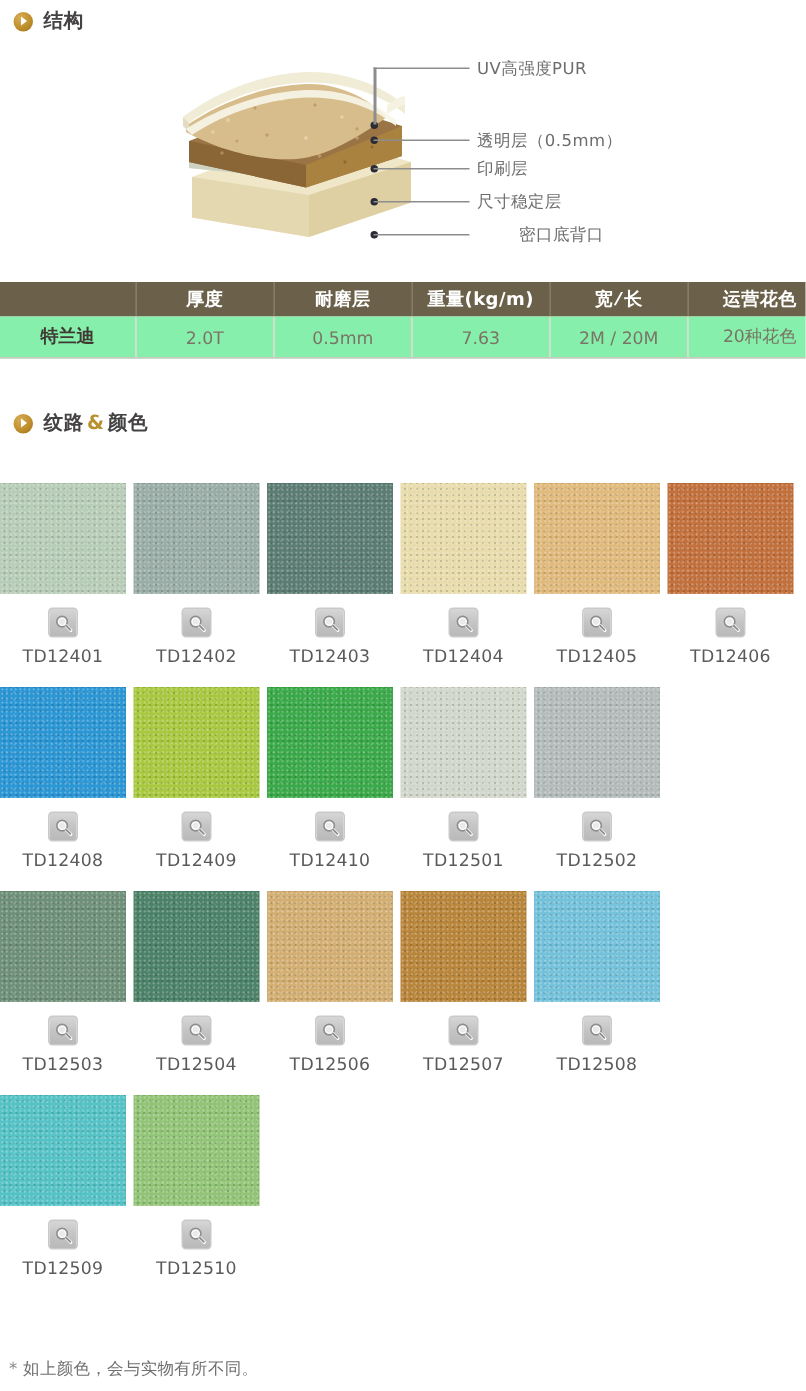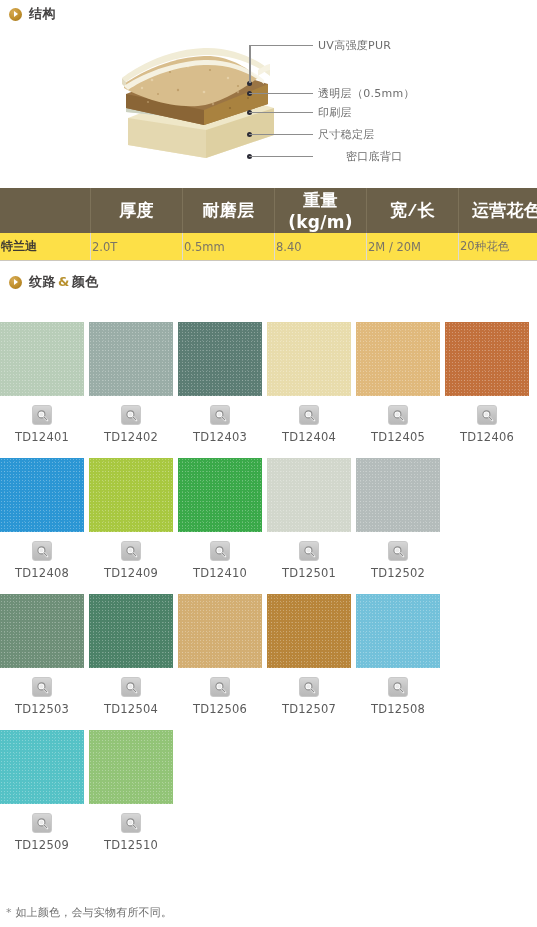--- a/index.html
+++ b/index.html
@@ -59,35 +59,36 @@
 
   
   .spec-table{
     position:absolute;left:0;top:188px;width:537px;
     border-collapse:collapse;
     table-layout:fixed;
   }
   .spec-table th{
     background:#6b6049;
     color:#ffffff;
-    font-size:17px;
+    font-size:12px;
     font-weight:bold;
     height:21px;
     text-align:center;
     font-family:"DejaVu Sans","Liberation Sans",sans-serif;
     border-right:1px solid #7d7259;
     letter-spacing:.3px;
   }
   .spec-table th:last-child{border-right:none;}
   .spec-table th.blank{background:#6b6049;}
   .spec-table td{
     height:25px;
+    text-align:center;
     font-size:11.5px;
     color:#7a7466;
-    background:#fde047;
+    background:#86efac;
     border-right:1px solid #dedad2;
     border-bottom:1px solid #ccc7bd;
     font-family:"DejaVu Sans","Liberation Sans",sans-serif;
   }
   .spec-table td:last-child{border-right:none;}
   .spec-table td.rowname{
     color:#3f3a33;font-weight:bold;font-size:12px;
   }
 
   
@@ -241,21 +242,21 @@
       <th style="width:89px;margin-left:37px;">重量(kg/m)</th>
       <th style="width:89px;font-family:Liberation Mono, monospace;">宽/长</th>
       <th style="width:93px;">运营花色</th>
     </tr>
   </thead>
   <tbody>
     <tr>
       <td class="rowname">特兰迪</td>
       <td>2.0T</td>
       <td>0.5mm</td>
-      <td>8.40</td>
+      <td>7.63</td>
       <td>2M / 20M</td>
       <td>20种花色</td>
     </tr>
   </tbody>
 </table>
 
 <div class="sec-head" id="sec-pattern">
   <span class="bullet"></span>
   <span class="sec-title">
     <span>纹路</span><span class="amp">&amp;</span><span>颜色</span>

